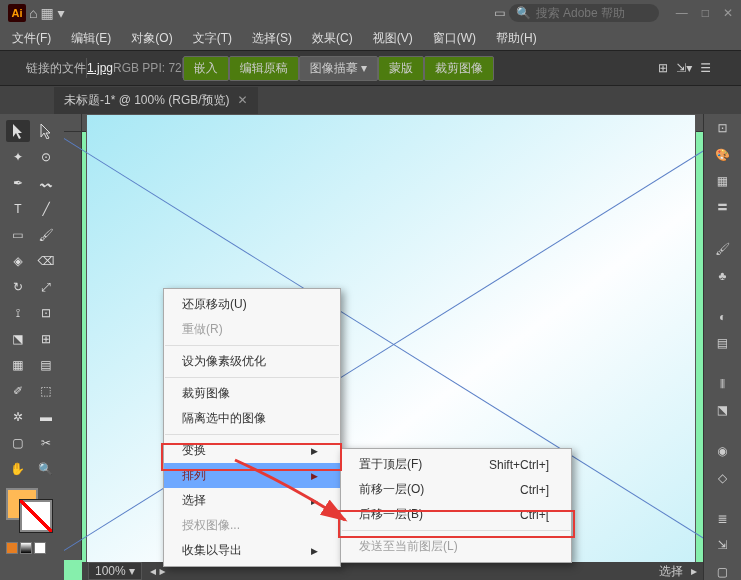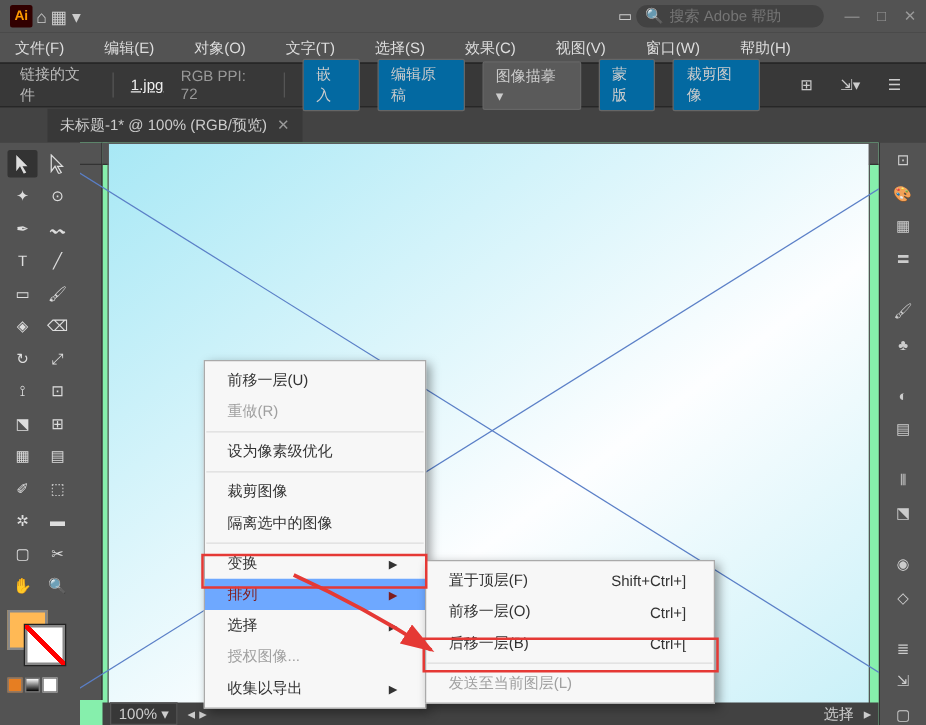--- a/index.html
+++ b/index.html
@@ -4,31 +4,31 @@
 <style>
 *{margin:0;padding:0;box-sizing:border-box;font-family:"Microsoft YaHei",sans-serif;font-size:12px;user-select:none}
 body{background:#333;width:741px;height:580px;overflow:hidden;position:relative}
 .titlebar{height:26px;background:#535353;display:flex;align-items:center;padding:0 8px;gap:3px}
 .ai-logo{width:18px;height:18px;background:#310000;color:#ff9a00;display:flex;align-items:center;justify-content:center;font-weight:bold;border-radius:2px;font-size:11px}
 .home-icon,.grid-icon{color:#ccc;font-size:14px}
 .spacer{flex:1}
 .search-box{background:#424242;border-radius:10px;padding:2px 8px;color:#999;display:flex;align-items:center;gap:4px;width:150px}
 .search-box input{background:none;border:none;color:#999;width:100%;outline:none}
 .win-btns{display:flex;gap:14px;color:#999;margin-left:14px}
-.menubar{height:24px;background:#535353;display:flex;align-items:center;padding:0 6px;color:#ddd;gap:20px}
+.menubar{height:24px;background:#535353;display:flex;align-items:center;padding:0 6px;color:#ddd;gap:8px}
 .menubar span{padding:3px 6px}
-.optbar{height:36px;background:#383838;border-top:1px solid #222;border-bottom:1px solid #222;display:flex;align-items:center;padding:0 16px;color:#ccc;gap:14px}
+.optbar{height:36px;background:#383838;border-top:1px solid #222;border-bottom:1px solid #222;display:flex;align-items:center;padding:0 26px;color:#ccc;gap:0}
 .opt-label{color:#bbb}
 .opt-file{color:#eee;text-decoration:underline}
 .opt-mode{color:#999}
-.btn{border:1px solid #666;padding:3px 10px;background:#0369a1;color:#ccc;border-radius:2px}
+.btn{border:1px solid #666;padding:3px 10px;background:#4d7c0f;color:#ccc;border-radius:2px}
 .btn.accent{background:#5a5a5a}
 .divider{width:1px;height:20px;background:#555}
 .ico-btn{color:#ccc;padding:2px 4px}
-.tabbar{height:28px;background:#434343;display:flex;align-items:center;padding-left:38px}
+.tabbar{height:28px;background:#434343;display:flex;align-items:center;padding-left:54px}
 .tab{background:#383838;color:#ccc;padding:5px 10px;display:flex;align-items:center;gap:8px}
 .tab-close{color:#999}
 .main{position:absolute;top:114px;left:0;right:0;bottom:0;display:flex}
 .toolbar-wrap{width:64px;background:#535353;display:flex;flex-direction:column}
 .toolbar{display:grid;grid-template-columns:1fr 1fr;gap:4px;padding:6px 6px 2px}
 .tool{width:24px;height:22px;display:flex;align-items:center;justify-content:center;color:#ddd;position:relative}
 .tool.sel{background:#333;border-radius:2px}
 .tool svg{width:16px;height:16px}
 .swatches{padding:6px;display:flex;flex-direction:column;gap:4px}
 .fg{width:32px;height:32px;background:#ffb955;border:2px solid #888;position:relative}
@@ -204,21 +204,21 @@
     <div class="pi">◇</div>
     <div class="sep"></div>
     <div class="pi">≣</div>
     <div class="pi">⇲</div>
     <div class="pi">▢</div>
   </div>
 </div>
 
 <div class="ctxmenu m1">
   <div class="mi">
-      <span>前移一层(U)</span>
+      <span>还原移动(U)</span>
     </div>
   <div class="mi dis">
       <span>重做(R)</span>
     </div>
   <div class="msep"></div>
   <div class="mi">
       <span>设为像素级优化</span>
     </div>
   <div class="msep"></div>
   <div class="mi">

